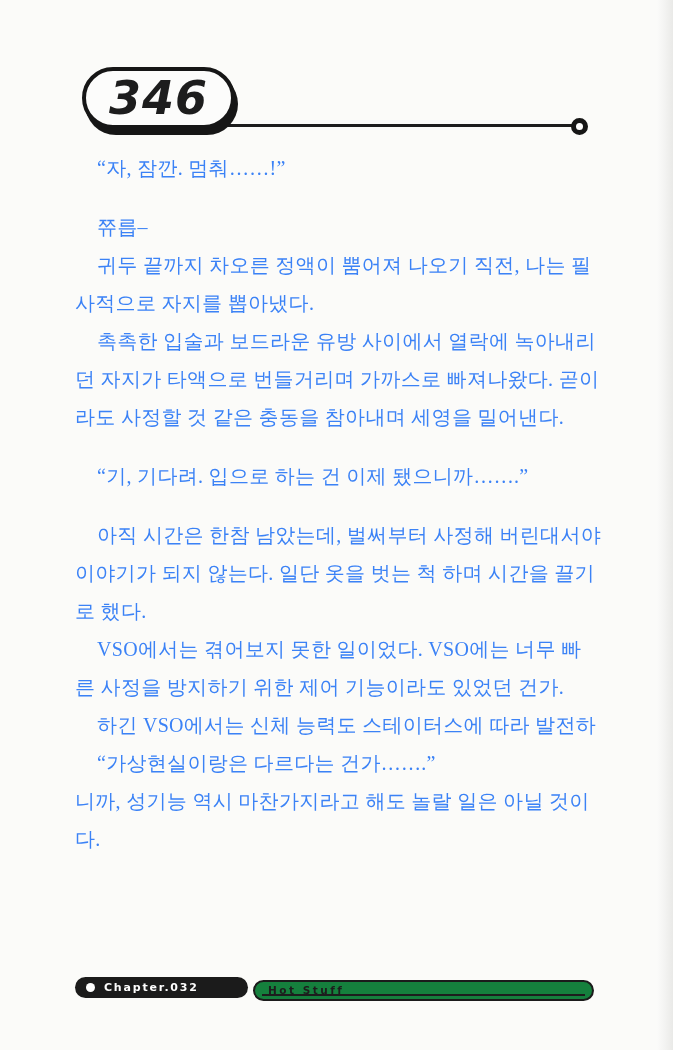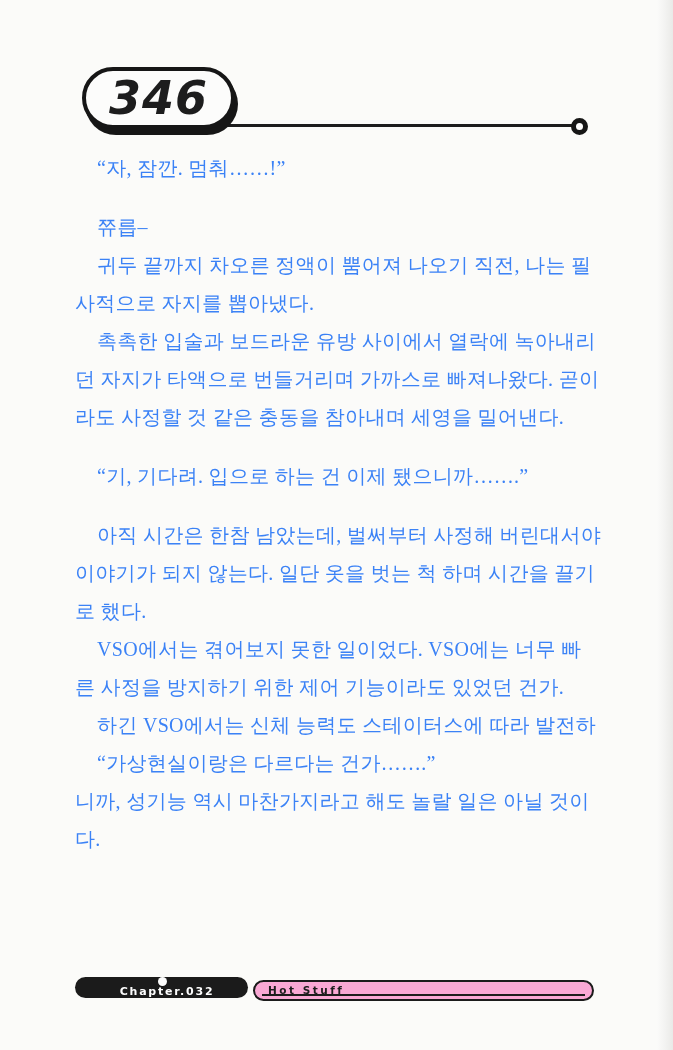--- a/index.html
+++ b/index.html
@@ -50,35 +50,35 @@
     color:#3b82f6;
   }
   .line{white-space:nowrap;}
   .line.indent{text-indent:22px;}
   .line.gap{margin-top:21px;}
 
   
   .chapter-pill{
     position:absolute;left:75px;top:977px;width:173px;height:21px;
     box-sizing:border-box;background:#1b1b1b;border-radius:11px;
-    display:flex;align-items:center;padding-left:11px;flex-direction:column;
+    display:flex;align-items:center;padding-left:11px;
   }
   .chapter-pill .dot{
     width:9px;height:9px;border-radius:50%;background:#fdfdfd;
     margin-right:9px;flex:0 0 auto;
   }
   .chapter-pill .lbl{
     font-family:"DejaVu Sans","Liberation Sans",sans-serif;
     font-size:11px;font-weight:700;color:#fdfdfd;letter-spacing:1.8px;
     line-height:1;padding-bottom:1px;
   }
   .title-pill{
     position:absolute;left:253px;top:980px;width:341px;height:21px;
     box-sizing:border-box;border:2px solid #1b1b1b;border-radius:11px;
-    background:#f9a8d4;
+    background:#15803d;
   }
   .title-pill .lbl{
     position:absolute;left:13px;top:3px;
     font-family:"DejaVu Sans","Liberation Sans",sans-serif;
     font-size:10.5px;font-weight:700;color:#1d1d1d;letter-spacing:2.5px;
     line-height:1;
   }
   .title-pill .title-rule{
     position:absolute;left:7px;right:7px;bottom:3px;height:2px;
     background:#1d1d1d;

